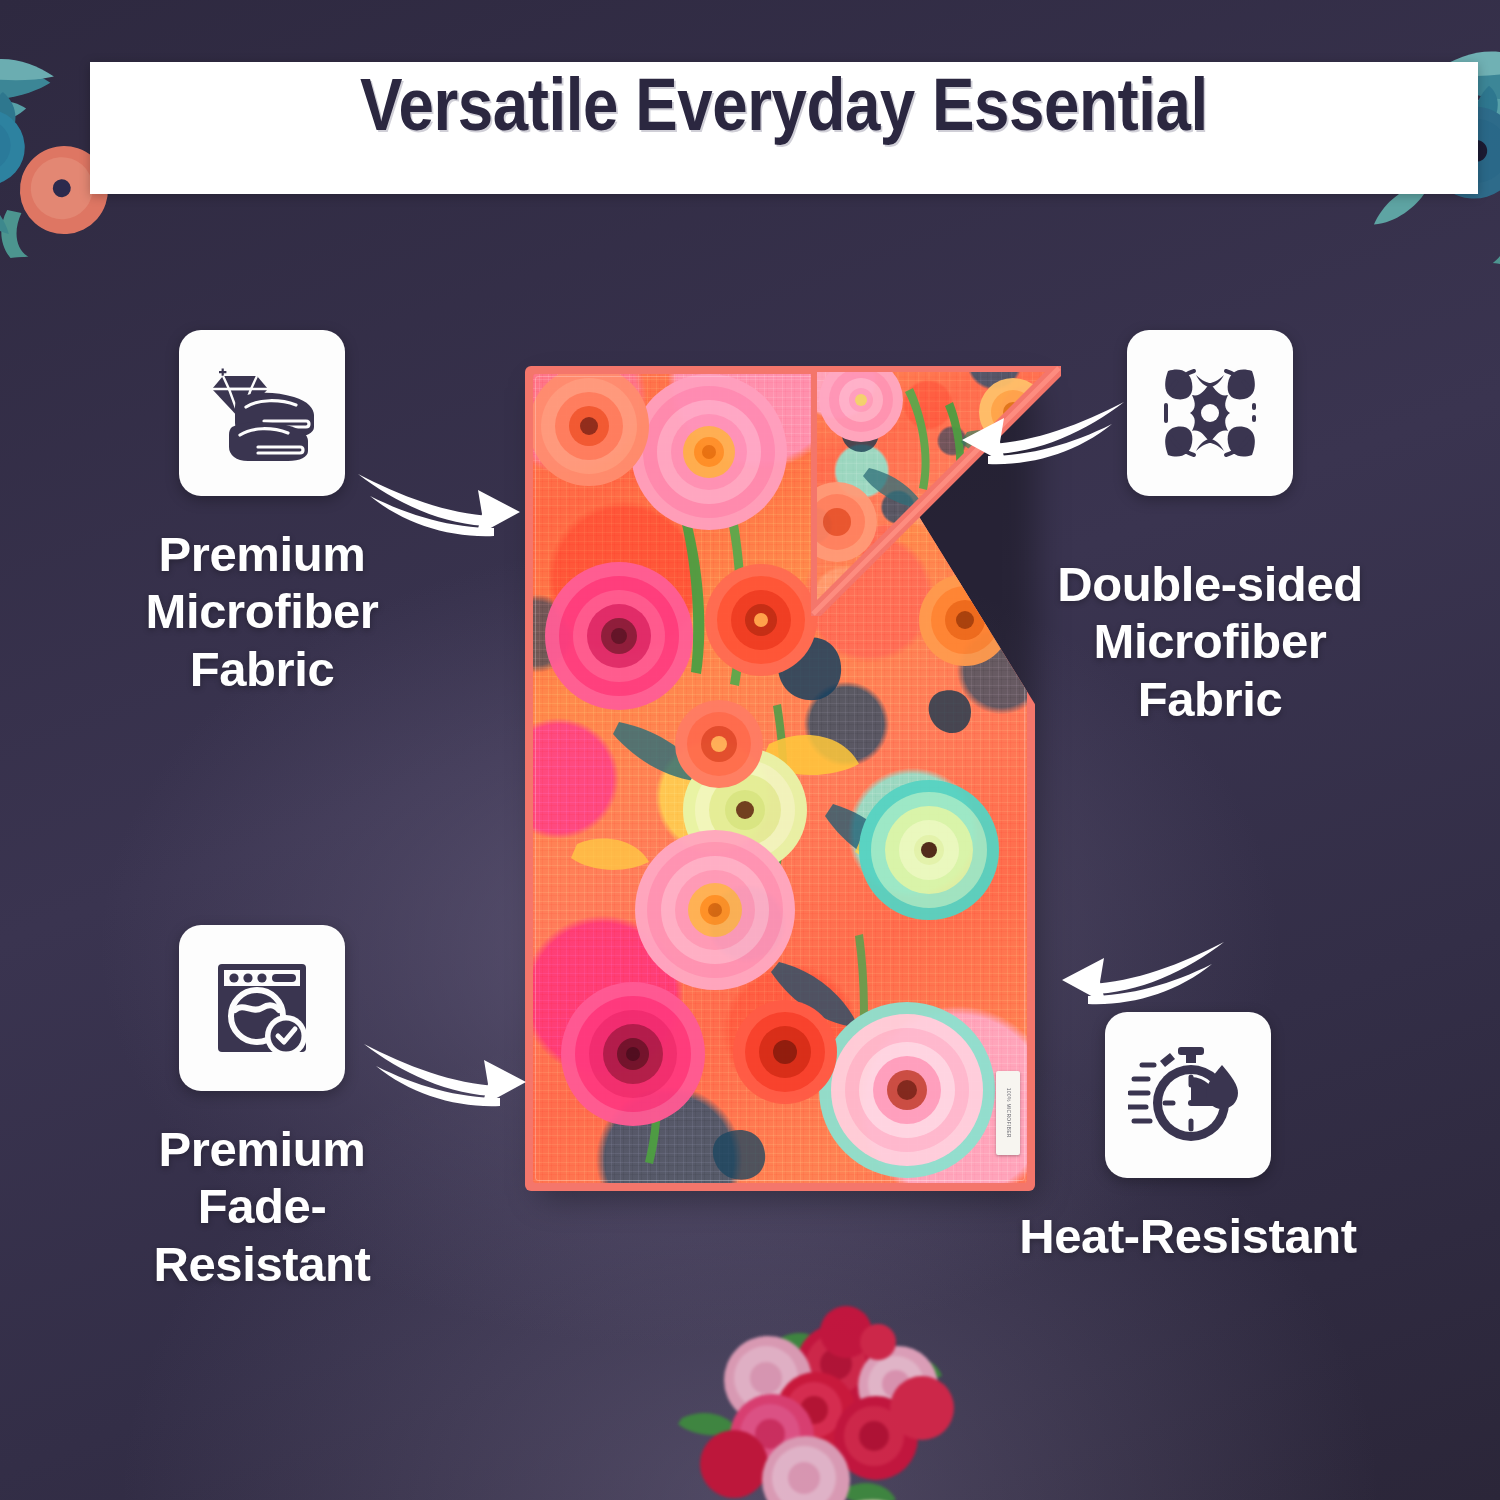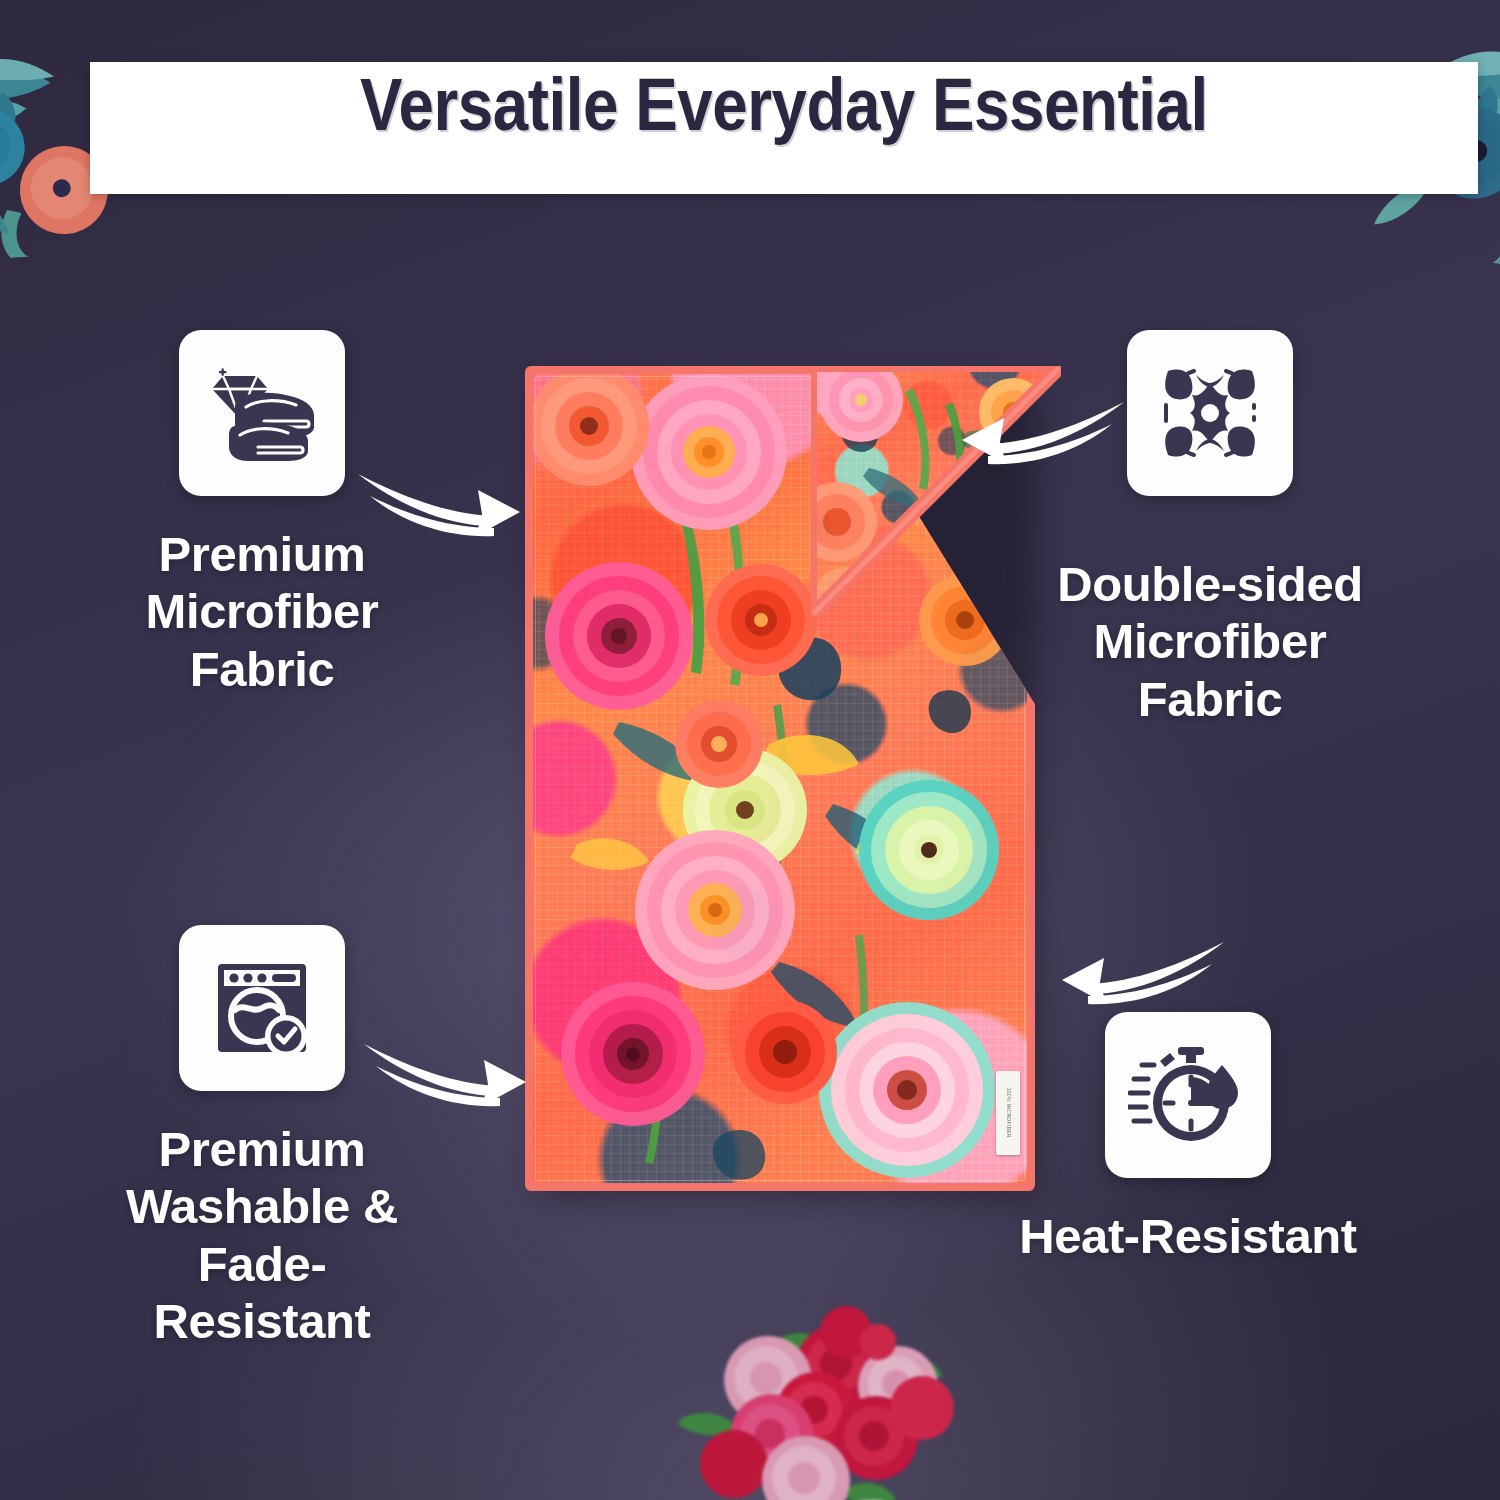--- a/index.html
+++ b/index.html
@@ -465,21 +465,20 @@
           <path d="M33 62 C42 54 50 66 60 60 C68 55 74 58 77 62" fill="none" stroke="#FDFDFD" stroke-width="6" stroke-linecap="round"></path>
 
           <circle cx="84" cy="88" r="21" fill="#FDFDFD"></circle>
           <circle cx="84" cy="88" r="15.5" fill="#3A3550"></circle>
           <path d="M76 88 l6 6 11 -13" fill="none" stroke="#FDFDFD" stroke-width="5" stroke-linecap="round" stroke-linejoin="round"></path>
         </g>
       </svg>
     </div>
     <div class="feat-label">
       <div>Premium</div>
-      <div>Washable &amp;</div>
       <div>Fade-Resistant</div>
     </div>
   </div>
 
   <div class="feature" id="feature-heat">
     <div class="icon-tile">
       <svg viewBox="0 0 120 120">
         <g fill="#3A3550">
 
           <g stroke="#3A3550" stroke-width="5" stroke-linecap="round">

